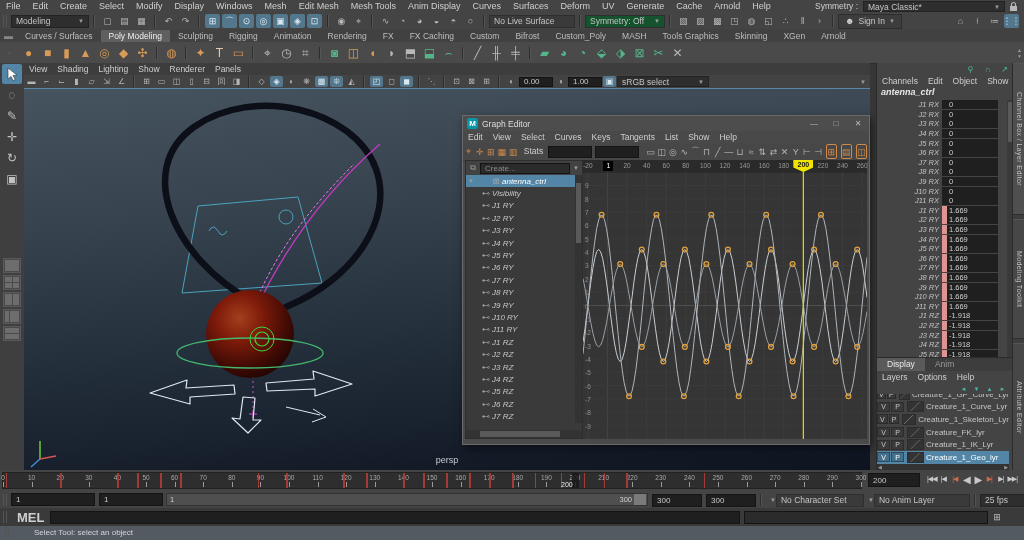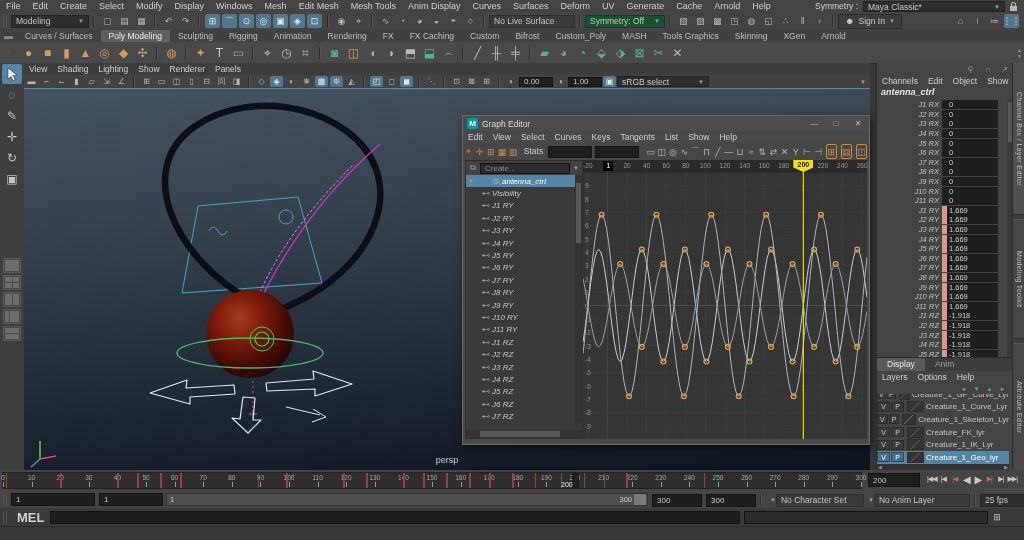--- a/index.html
+++ b/index.html
@@ -1136,14 +1136,18 @@
     <div class="field" style="width:690px;height:13px">
       <span></span>
     </div>
     <div style="width:4px"></div>
     <div class="field" style="width:244px;height:13px;background:#2b2b2b">
       <span></span>
     </div>
     <span class="icon" style="color:#bbb">⊞</span>
   </div>
 
+  <div id="helpline" class="abs">
+    <div class="grip abs" style="left:2px;top:1px"></div>
+    <div id="help-text" class="abs">Select Tool: select an object</div>
+  </div>
 
 </div>
 
 </body></html>

